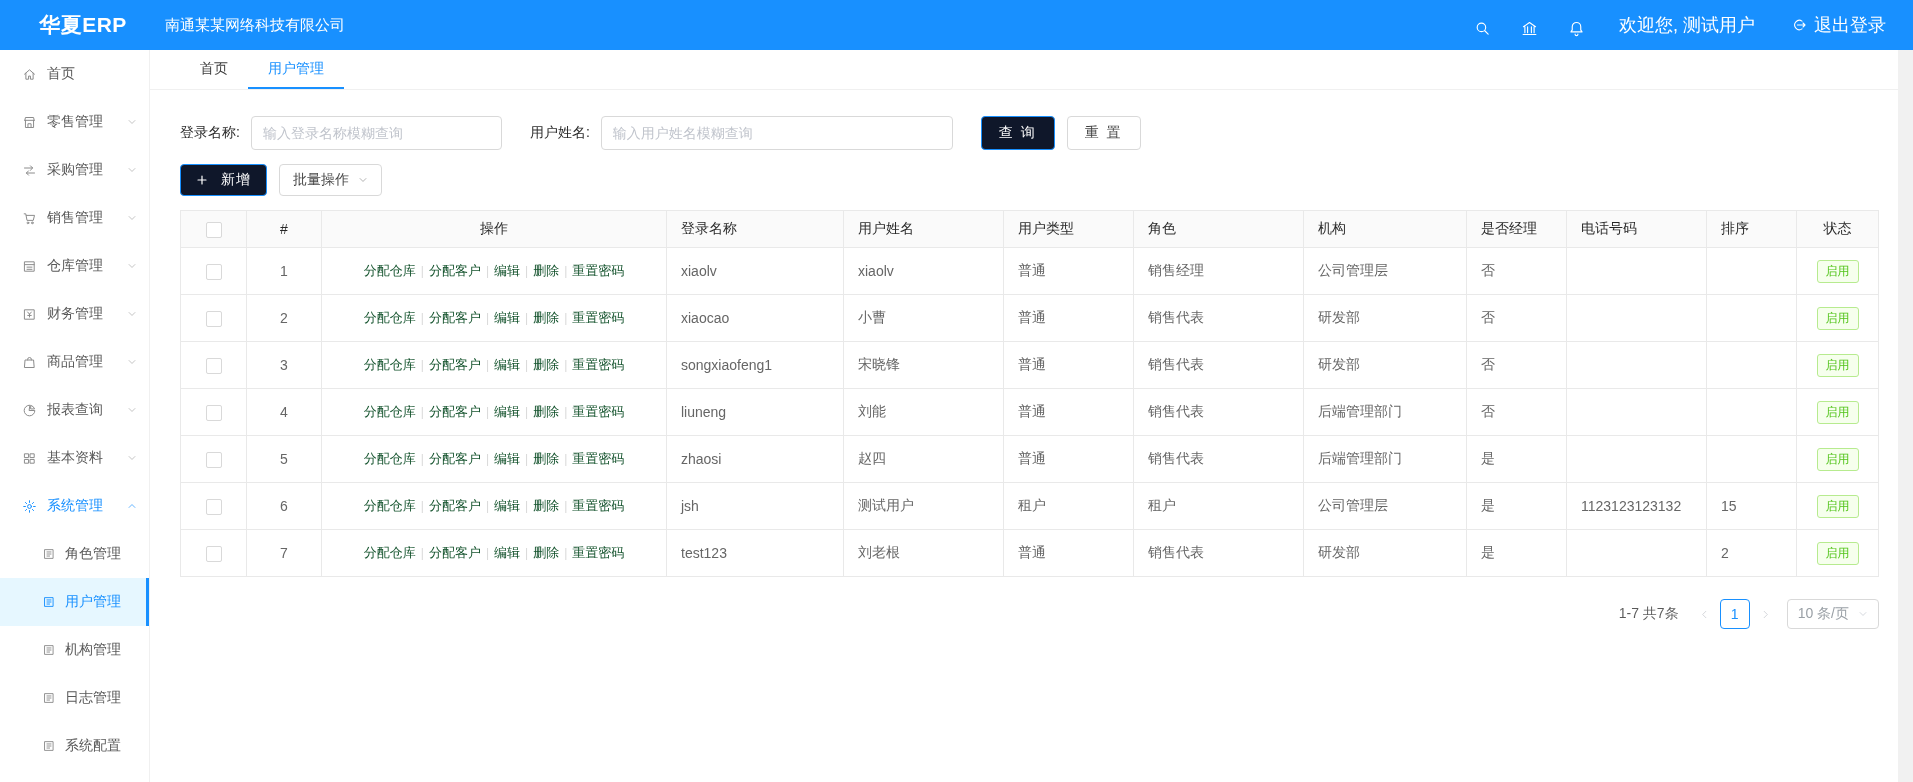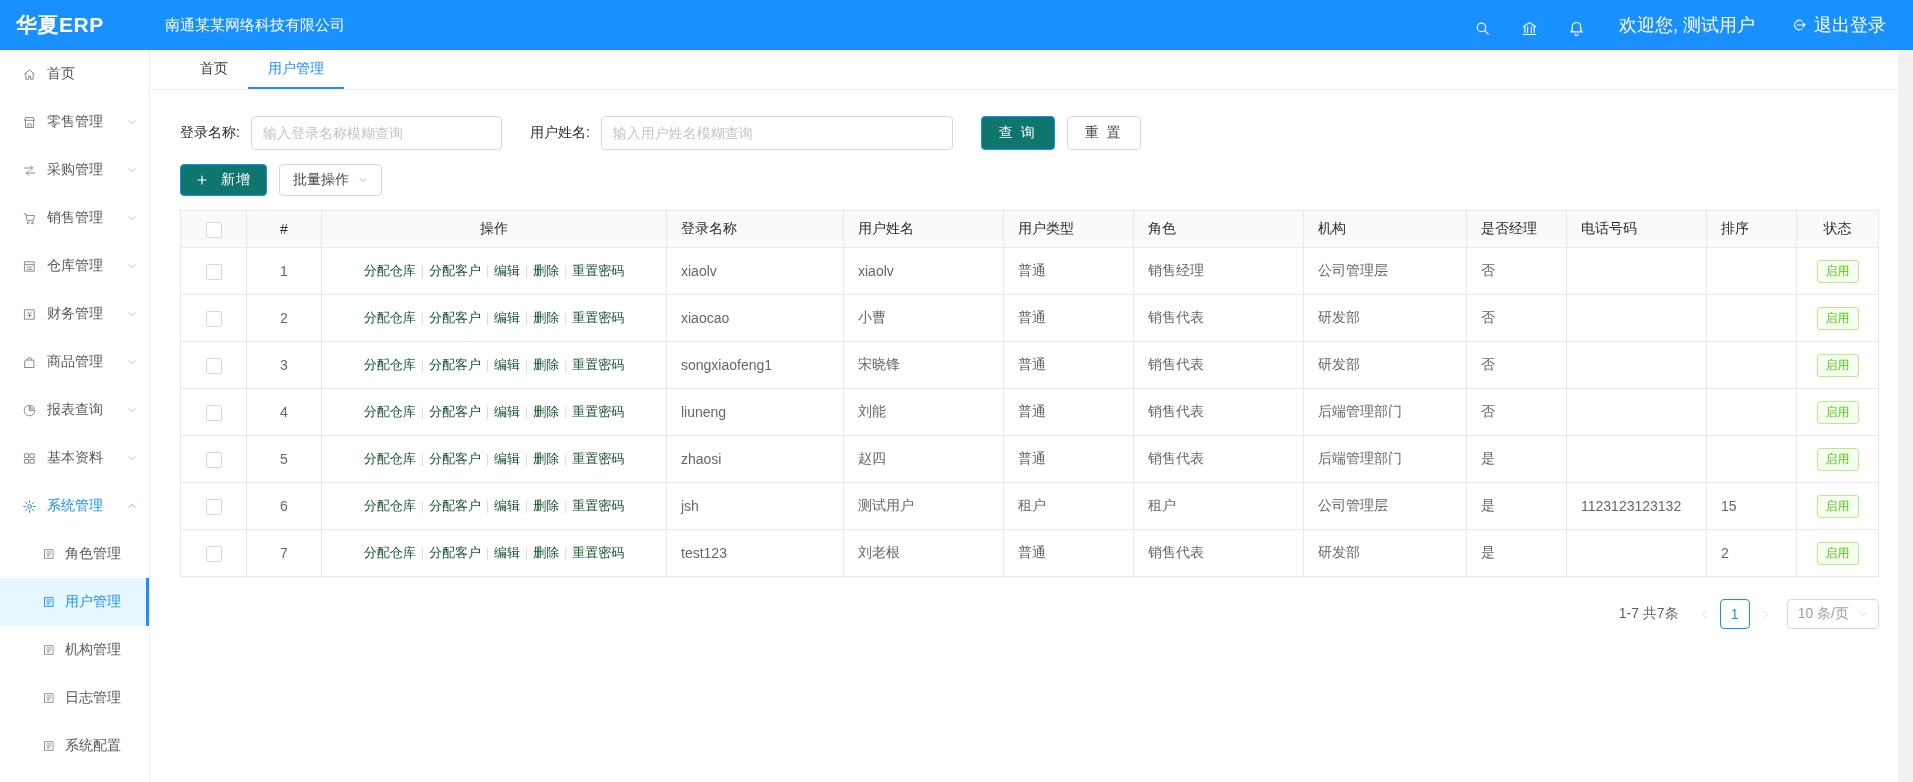--- a/index.html
+++ b/index.html
@@ -1,21 +1,21 @@
 <!DOCTYPE html>
 <html><head>
 <meta charset="utf-8">
 <style>
   * { box-sizing: border-box; margin: 0; padding: 0; }
   html,body { width:1913px; height:782px; overflow:hidden; background:#fff;
     font-family:"Liberation Sans","DejaVu Sans",sans-serif; }
   svg.ic { display:block; }
   
   .topbar { height:50px; background:#1890ff; display:flex; align-items:center; color:#fff; position:relative; z-index:5; }
-  .logo { width:150px; padding-left:16px; font-size:21px; font-weight:bold; letter-spacing:.5px; white-space:nowrap; }
+  .logo { width:150px; padding-left:16px; font-size:21px; font-weight:bold; letter-spacing:.5px; white-space:nowrap;text-align:center; }
   .company { font-size:15px; margin-left:15px; }
   .top-right { margin-left:auto; display:flex; align-items:flex-end; padding-right:27px; font-size:18px; }
   .hicon { margin-left:30px; cursor:pointer; display:flex; align-items:center; }
   .hicon svg { width:17px; height:17px; }
   .welcome { margin-left:34px; }
   .logout { margin-left:36px; display:flex; align-items:center; gap:7px; cursor:pointer; }
   .logout svg { width:16px; height:16px; }
   
   .main { display:flex; height:732px; position:relative; }
   .scroll-strip { position:absolute; right:0; top:0; width:15px; height:732px; background:#f1f1f1; }
@@ -41,21 +41,21 @@
   .page { padding:0 30px; flex:1; }
   
   .filter-row { margin-top:26px; display:flex; align-items:center; font-size:14px; color:rgba(0,0,0,.85); }
   .filter-row label { margin-right:11px; }
   .lbl2 { margin-left:28px; }
   .filter-row input[type=text] { width:251px; height:34px; border:1px solid #d9d9d9; border-radius:4px;
     padding:0 11px; font-size:14px; color:rgba(0,0,0,.75); outline:none; font-family:inherit; }
   .filter-row input.inp2 { width:352px; }
   .filter-row input::placeholder { color:#c0c4cc; }
   .btn { height:34px; border-radius:4px; font-size:14px; cursor:pointer; font-family:inherit; display:inline-flex; align-items:center; }
-  .btn-primary { background:#0f766e; color:#fff; border:1px solid #1890ff; padding:0 17px; letter-spacing:2px; }
+  .btn-primary { background:#0f172a; color:#fff; border:1px solid #1890ff; padding:0 17px; letter-spacing:2px; }
   .btn-default { background:#fff; color:rgba(0,0,0,.75); border:1px solid #d9d9d9; padding:0 17px; letter-spacing:2px; }
   .filter-row .btn-primary { margin-left:28px; }
   .filter-row .btn-default { margin-left:12px; }
   
   .toolbar-row { margin-top:14px; display:flex; gap:12px; }
   .btn-add { height:32px; letter-spacing:1px; gap:13px; padding:0 15px; }
   .btn-add svg { width:12px; height:12px; }
   .btn-batch { height:32px; letter-spacing:0; gap:9px; padding:0 13px; }
   .btn-batch svg { width:10px; height:10px; color:#8c8c8c; }
   

